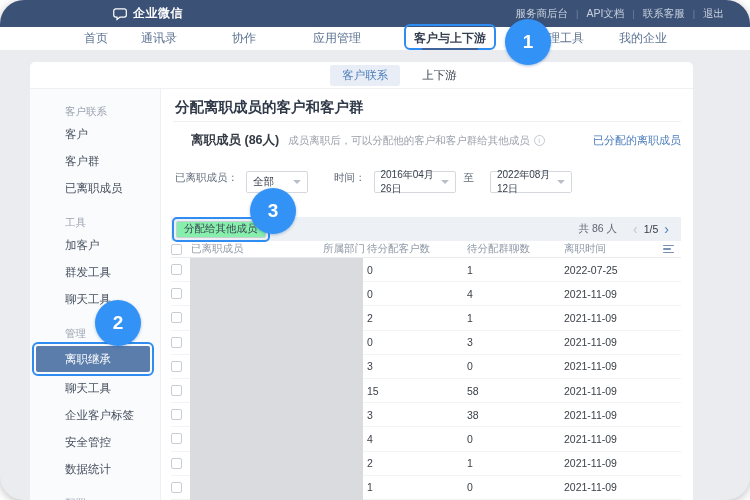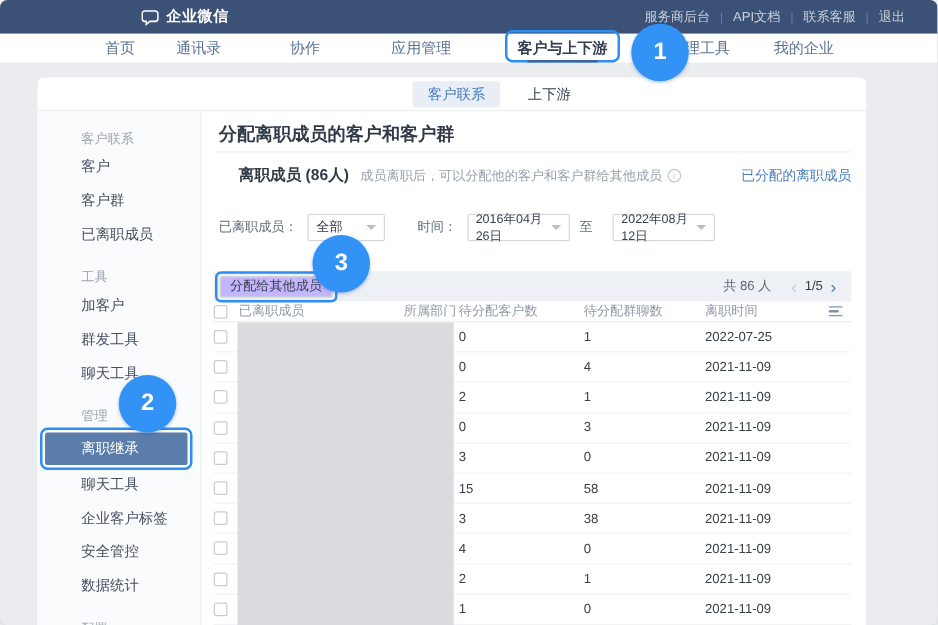--- a/index.html
+++ b/index.html
@@ -1,18 +1,18 @@
 <!DOCTYPE html>
 <html><head>
 <meta charset="utf-8">
 <style>
   * { margin:0; padding:0; box-sizing:border-box; }
   html,body { width:750px; height:500px; background:#fff; overflow:hidden;
     font-family:"Liberation Sans","DejaVu Sans",sans-serif; }
-  .window { position:absolute; inset:0; border-radius:6px; overflow:hidden;
+  .window { position:absolute; inset:0; border-radius:24px; overflow:hidden;
     background:#eaecef; box-shadow:0 2px 10px rgba(0,0,0,.25); }
 
   
   .topbar { height:27px; background:#3b5176; display:flex; align-items:center; color:#fff; }
   .logo { margin-left:113px; display:flex; align-items:center; gap:5px; font-size:12px; font-weight:bold; letter-spacing:.5px; }
   .topbar-links { margin-left:auto; margin-right:26px; display:flex; align-items:center; gap:8px; font-size:10.5px; color:#c7d0de; }
   .topbar-links .sep { color:rgba(255,255,255,.28); font-size:9px; }
   .topbar-links span[data-interactable="true"] { cursor:pointer; }
 
   
@@ -57,35 +57,35 @@
   .page-title { position:absolute; top:9px; left:14px; font-size:14.5px; font-weight:bold; color:#303a48; }
   .title-divider { position:absolute; top:32px; left:12px; right:12px; border-bottom:1px solid #eef0f2; }
 
   .section-row { position:absolute; top:43px; left:30px; right:12px; display:flex; align-items:center; }
   .section-title { font-size:12.5px; font-weight:bold; color:#333a44; }
   .section-desc { font-size:10.5px; color:#9aa0aa; margin-left:9px; }
   .info-icon { width:11px; height:11px; border:1px solid #c3c9d1; border-radius:50%; color:#c3c9d1;
     font-size:8px; line-height:9px; text-align:center; margin-left:4px; display:inline-block; cursor:pointer; }
   .assigned-link { margin-left:auto; font-size:11px; color:#4a7cba; cursor:pointer; }
 
-  .filter-row { position:absolute; top:82px; left:14px; display:flex; align-items:center;
+  .filter-row { position:absolute; top:82px; left:14px; display:flex; 
     font-size:10.5px; color:#606b79; }
   .select { height:22px; border:1px solid #d5d9de; border-radius:2px; background:#fff; display:flex;
     align-items:center; padding:0 6px; color:#39414e; cursor:pointer; margin-left:8px; }
   .select .caret { width:0; height:0; border-left:4px solid transparent; border-right:4px solid transparent;
     border-top:4px solid #b9bfc8; margin-left:auto; }
   .select.w-member { width:62px; }
   .select.w-date { width:82px; font-size:10px; }
   .lbl-time { margin-left:26px; }
   .lbl-to { margin:0 8px 0 8px; }
 
   .toolbar-band { position:absolute; top:128px; left:10px; right:12px; height:24px; background:#edf0f4;
     display:flex; align-items:center; }
   .assign-btn-wrap { position:relative; margin-left:5px; }
-  .assign-btn { height:17px; padding:0 7px; background:#c4b5fd; border:1px solid #c9ced5; border-radius:2px;
+  .assign-btn { height:17px; padding:0 7px; background:#86efac; border:1px solid #c9ced5; border-radius:2px;
     font-size:10.5px; color:#3a4250; display:flex; align-items:center; cursor:pointer; }
   .assign-btn-wrap .ann-rect { position:absolute; inset:-4px -4px; border:2px solid #2f8cf0;
     border-radius:5px; pointer-events:none; }
   .pager { margin-left:auto; margin-right:8px; display:flex; align-items:center; font-size:10.5px; color:#5f6572; }
   .pager .total { margin-right:12px; }
   .pager .chev { font-size:14px; line-height:1; cursor:pointer; padding:0 4px; }
   .pager .chev.prev { color:#c3c8cf; }
   .pager .chev.next { color:#4a7cba; }
   .pager .pageno { color:#353c46; margin:0 2px; }
 

